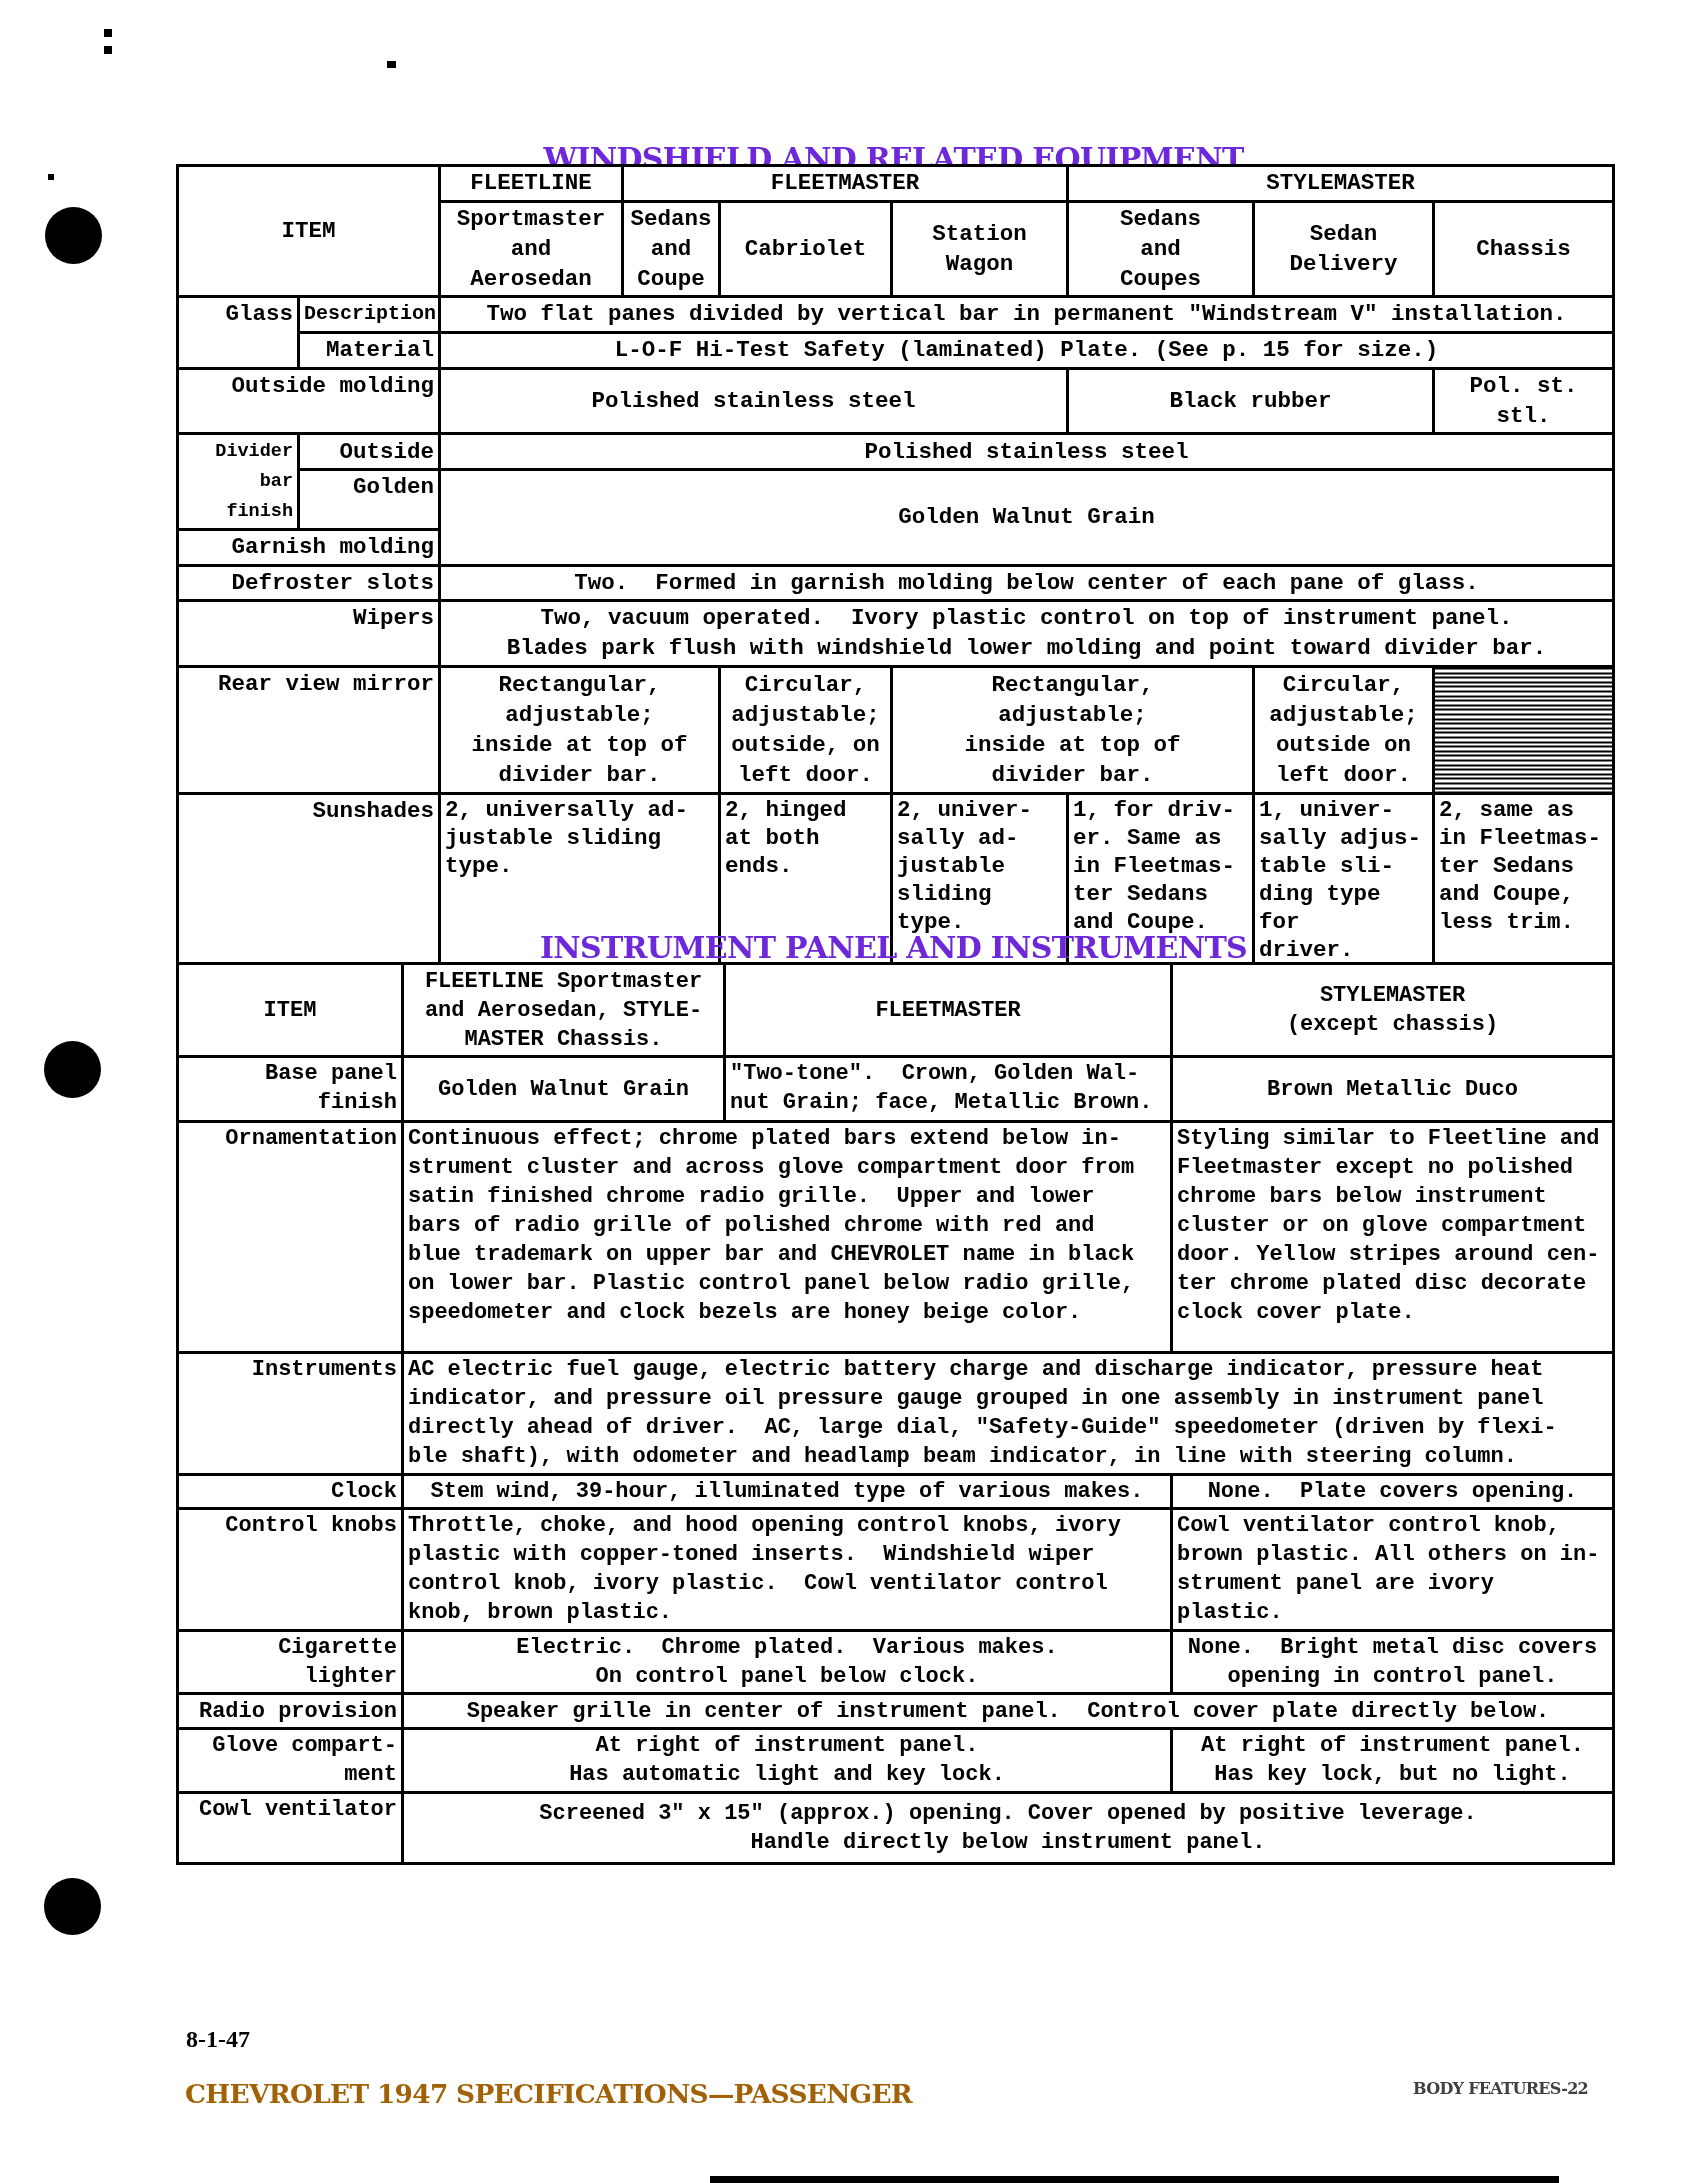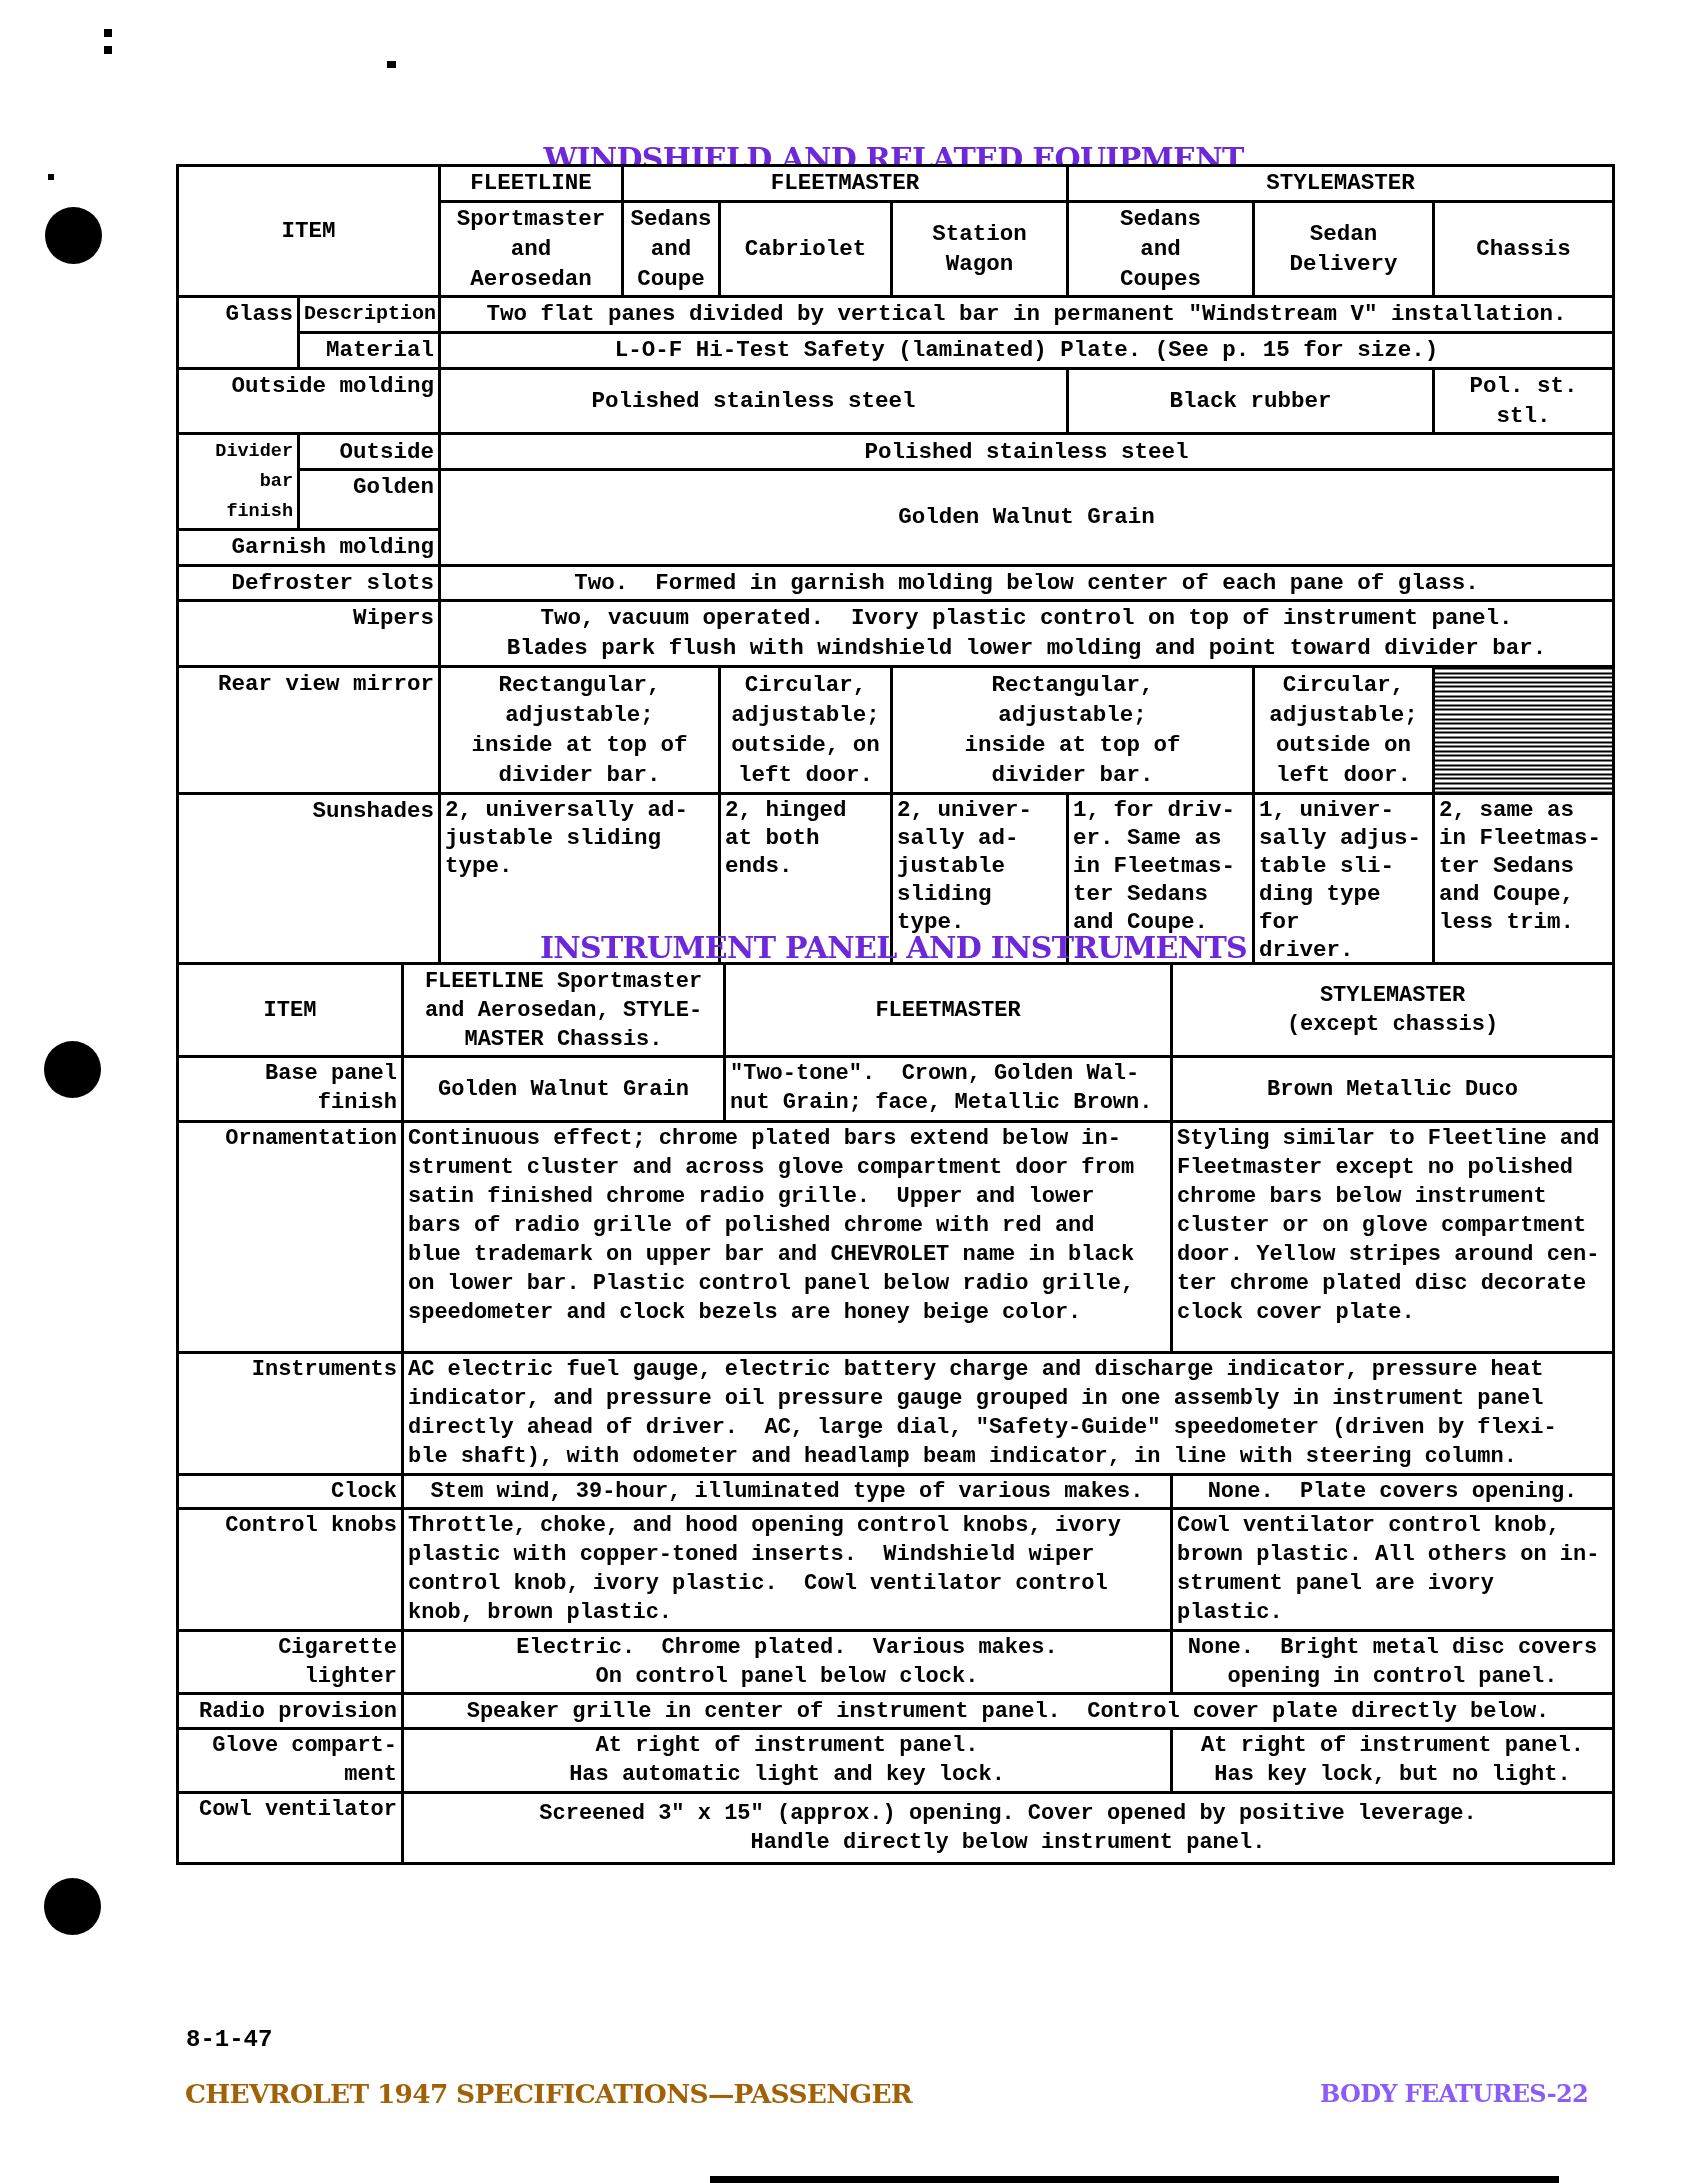--- a/index.html
+++ b/index.html
@@ -19,26 +19,26 @@
   td.c { text-align:center; vertical-align:middle; }
   td.lb { text-align:right; vertical-align:top; padding:2.6px 5.3px; }
   td.p { text-align:left; vertical-align:top; padding:2.6px 6.6px; }
   td.sm { font-size:18.5px !important; }
   td.sm2 { font-size:20px !important; }
   #t1 td.tight { line-height:28px; }
   td.hatch { background:repeating-linear-gradient(180deg,#000 0 2px,#fff 2px 4.6px); }
 
   .punch { position:absolute; width:57px; height:57px; background:#000; border-radius:50%; }
   .speck { position:absolute; background:#000; }
-  .footer-date { position:absolute; left:186px; top:2026px; font-family:Liberation Mono, monospace;
+  .footer-date { position:absolute; left:186px; top:2026px; font-family:Liberation Serif, serif;
     font-weight:700; font-size:24px; color:#000; }
   .footer-main { position:absolute; left:185px; top:2078px; font-family:"DejaVu Serif",serif;
     font-weight:bold; font-size:26.4px; letter-spacing:-0.7px; color:#a16207; }
   .footer-page { position:absolute; right:100px; top:2079px; font-family:"DejaVu Serif",serif;
-    font-weight:bold; font-size:24px; letter-spacing:-0.7px; color:#8b5cf6; }
+    font-weight:bold; font-size:16px; letter-spacing:-0.7px; color:#404040; }
   .bottom-strip { position:absolute; left:710px; top:2176px; width:849px; height:7.3px; background:#000; }
 </style>
 </head>
 <body>
 
 <div id="page">
 
   <div class="punch" style="left:45px; top:207px;"></div>
   <div class="punch" style="left:44px; top:1041px;"></div>
   <div class="punch" style="left:44px; top:1878px;"></div>

